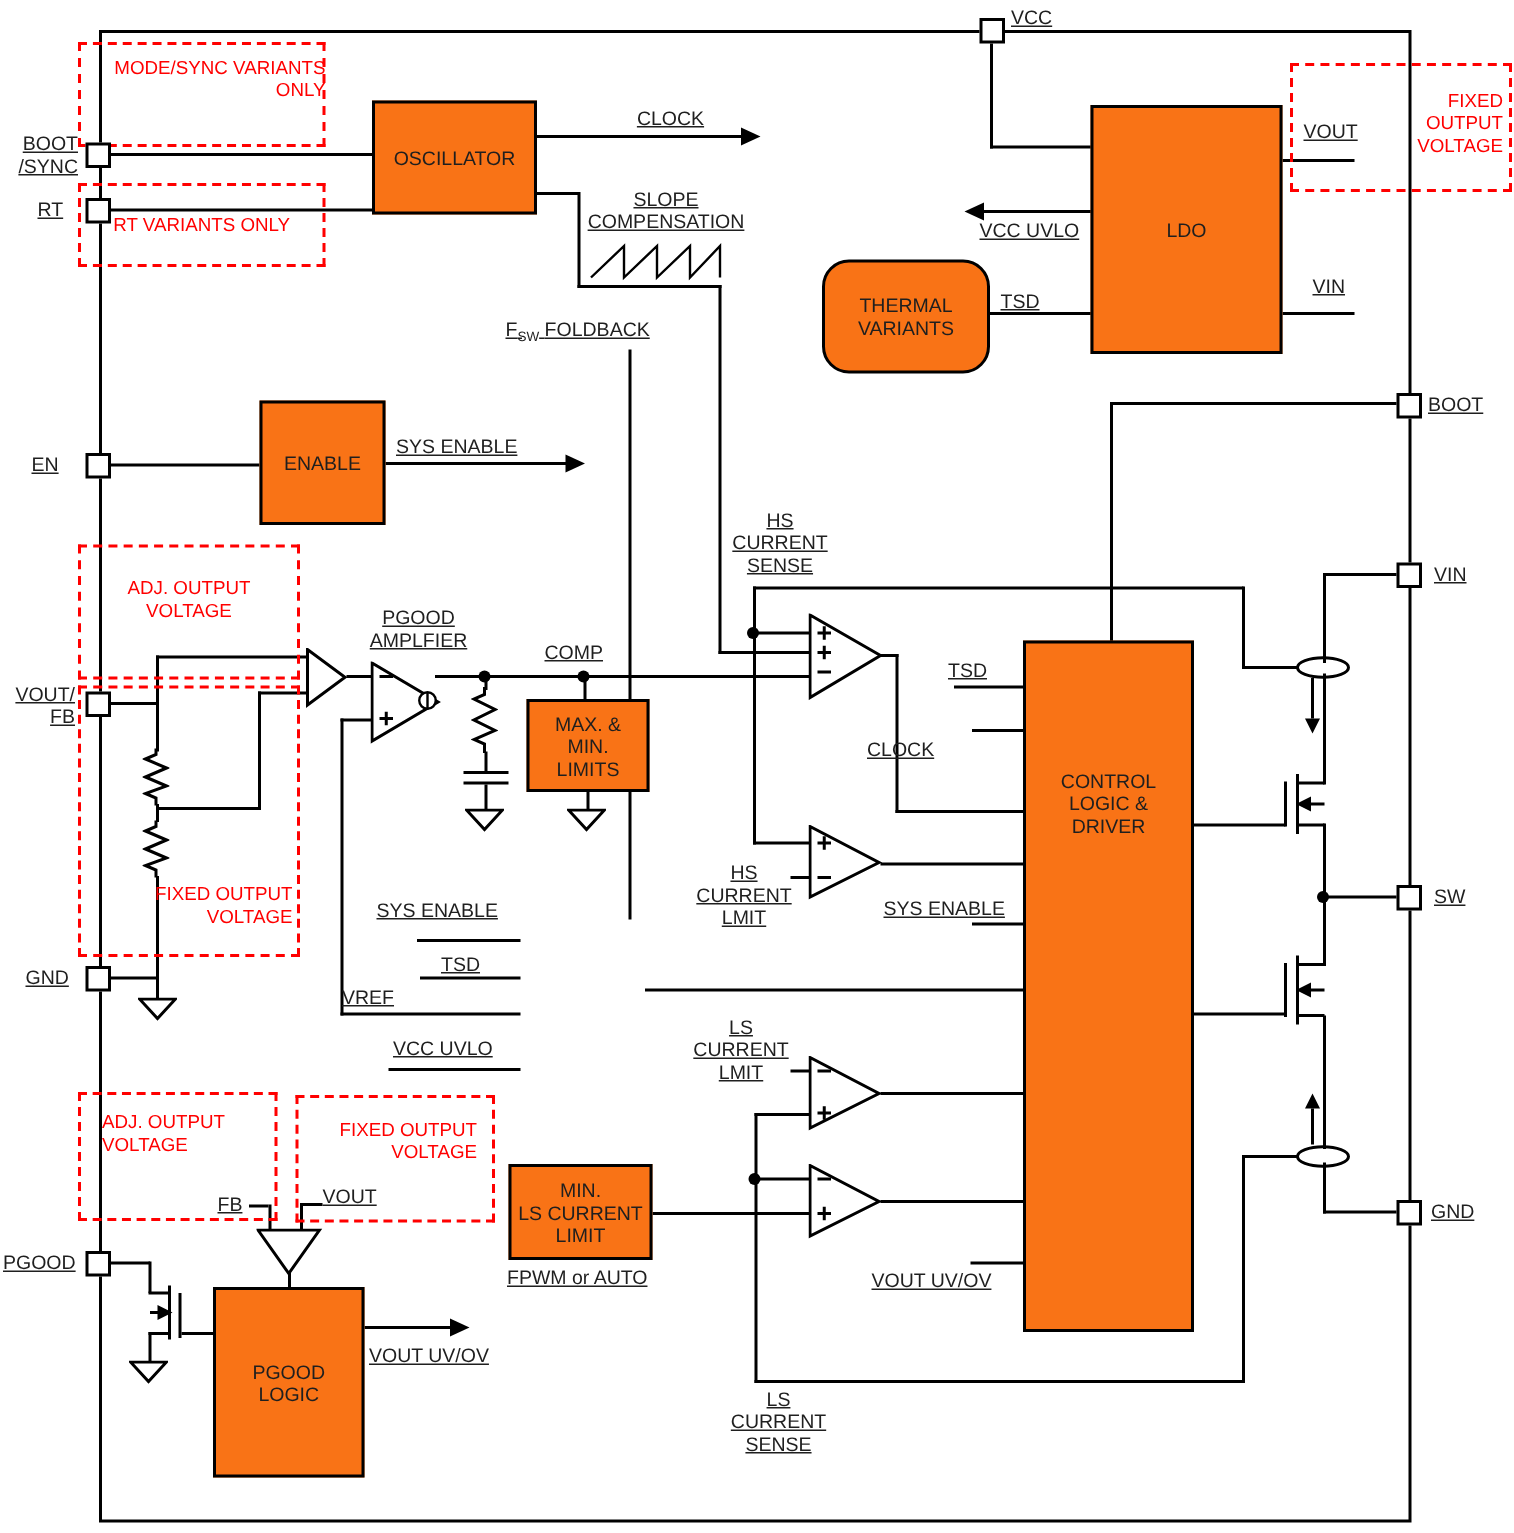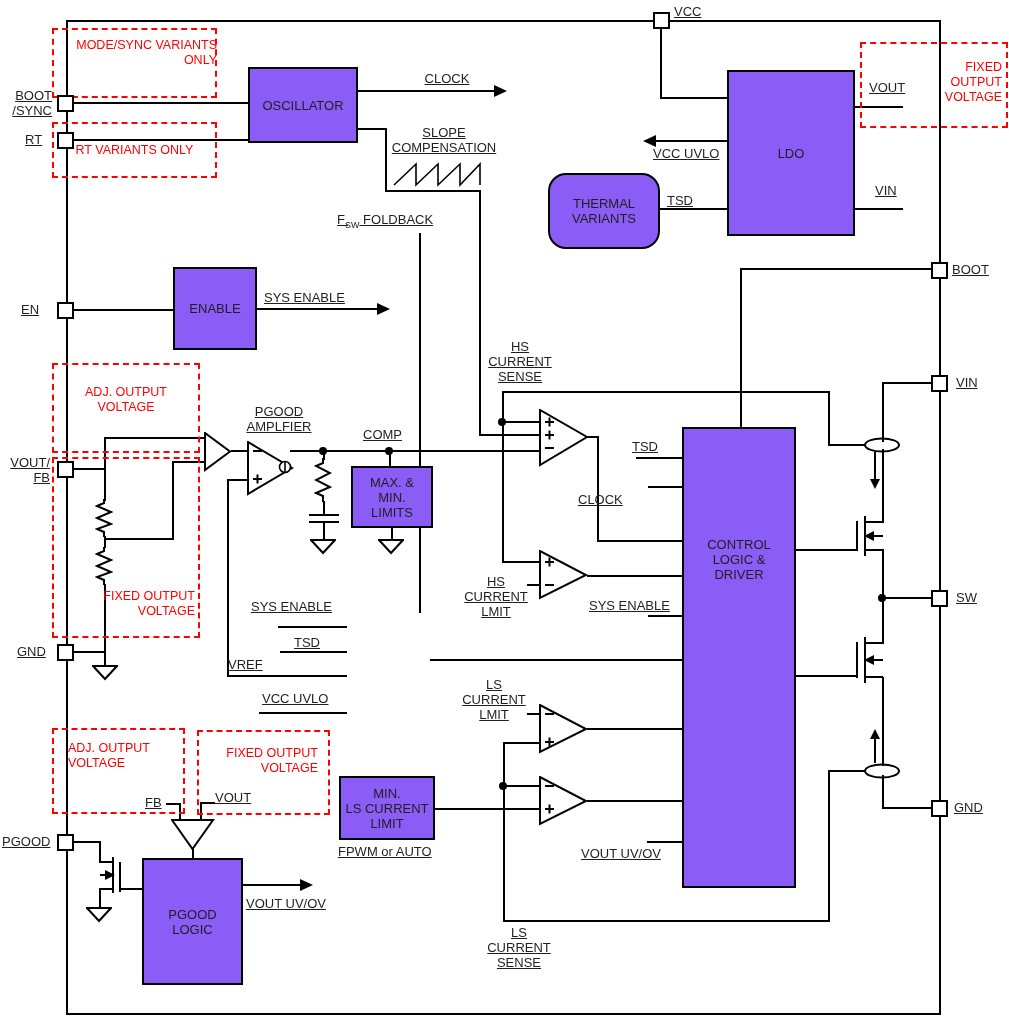--- a/index.html
+++ b/index.html
@@ -1,21 +1,21 @@
 <!DOCTYPE html>
 <html><head>
 <meta charset="utf-8">
 <style>
   html,body{margin:0;padding:0;background:#fff;}
   #canvas{position:relative;width:1009px;height:1022px;background:#fff;
     font-family:"Liberation Sans","DejaVu Sans",sans-serif;color:#1f1f1f;overflow:hidden;}
   .h{position:absolute;height:2px;background:#000;}
   .v{position:absolute;width:2px;background:#000;}
   .outline{position:absolute;border:2px solid #000;box-sizing:border-box;}
-  .blk{position:absolute;border:2px solid #000;background:#8b5cf6;box-sizing:border-box;
+  .blk{position:absolute;border:2px solid #000;background:#f97316;box-sizing:border-box;
     display:flex;flex-direction:column;align-items:center;justify-content:center;
     font-size:13px;line-height:15px;text-align:right;}
   .lbl{position:absolute;font-size:13px;line-height:15px;white-space:nowrap;text-decoration:underline;}
   .ctr{text-align:center;white-space:normal;}
   .rt{text-align:right;}
   .pin{position:absolute;width:17px;height:17px;border:2px solid #000;background:#fff;box-sizing:border-box;}
   .redbox{position:absolute;border:2px dashed #ff0000;box-sizing:border-box;}
   .redlbl{position:absolute;color:#ff0000;font-size:12.5px;line-height:15px;}
   .dot{position:absolute;width:8px;height:8px;border-radius:50%;background:#000;}
   .ar{position:absolute;width:0;height:0;}
@@ -273,21 +273,21 @@
   <div class="blk" style="left:548px;top:173px;width:112px;height:76px;border-radius:18px;">
     <div>THERMAL</div>
     <div>VARIANTS</div>
   </div>
   <div class="blk" style="left:727px;top:70px;width:128px;height:166px;">LDO</div>
   <div class="blk" style="left:351px;top:466px;width:82px;height:62px;">
     <div>MAX. &amp;</div>
     <div>MIN.</div>
     <div>LIMITS</div>
   </div>
-  <div class="blk" style="left:682px;top:427px;width:114px;height:461px;justify-content:flex-start;padding-top:108px;">
+  <div class="blk" style="left:682px;top:427px;width:114px;height:461px;justify-content:flex-start;padding-top:84px;">
     <div>CONTROL</div>
     <div>LOGIC &amp;</div>
     <div>DRIVER</div>
   </div>
   <div class="blk" style="left:339px;top:776px;width:96px;height:64px;">
     <div>MIN.</div>
     <div>LS CURRENT</div>
     <div>LIMIT</div>
   </div>
   <div class="blk" style="left:142px;top:858px;width:101px;height:127px;">

